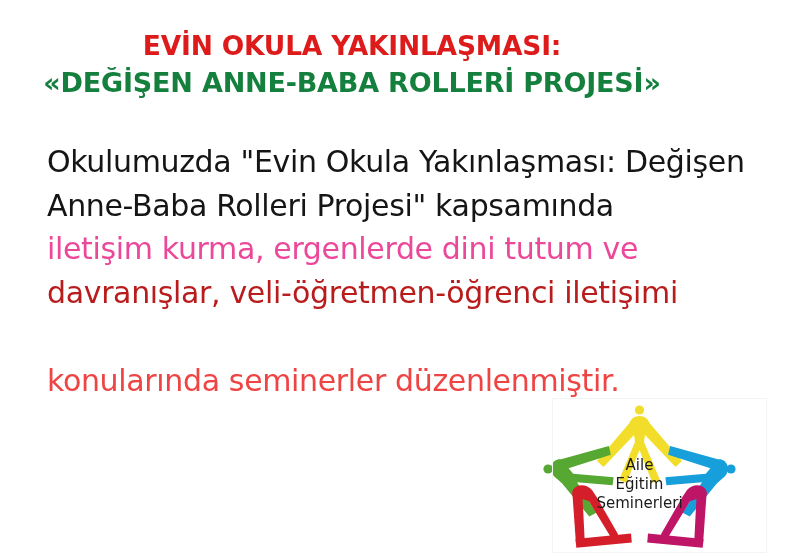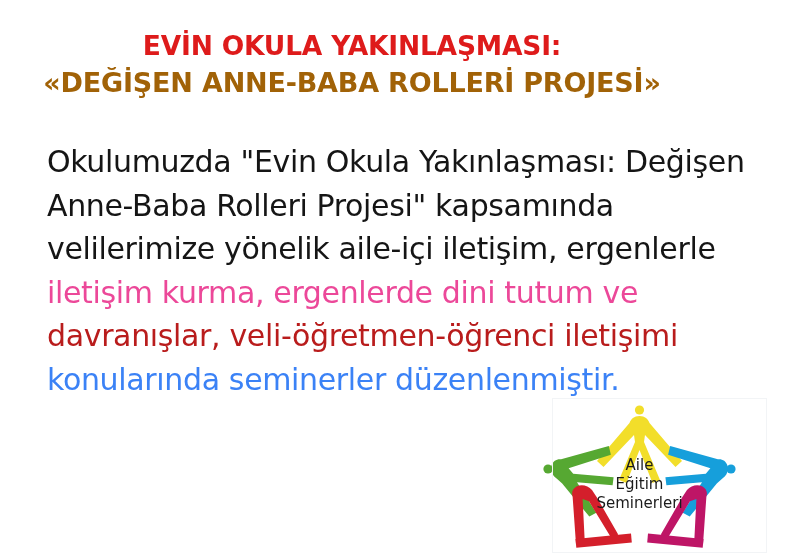--- a/index.html
+++ b/index.html
@@ -86,30 +86,29 @@
     pointer-events: none;
   }
 </style>
 </head>
 <body>
 
 <div class="slide" style="background: rgb(255, 255, 255);">
 
   <div class="title-block">
     <span class="title-line line1" style="color: rgb(222, 27, 27);">EVİN OKULA YAKINLAŞMASI:</span>
-    <span class="title-line line2" style="color: #a16207;">«DEĞİŞEN ANNE-BABA ROLLERİ PROJESİ»</span>
+    <span class="title-line line2" style="color: #15803d;">«DEĞİŞEN ANNE-BABA ROLLERİ PROJESİ»</span>
   </div>
 
   <div class="body-block">
     <span class="body-line" style="color: rgb(21, 21, 21);">Okulumuzda "Evin Okula Yakınlaşması: Değişen</span>
     <span class="body-line" style="color: rgb(21, 21, 21);">Anne-Baba Rolleri Projesi" kapsamında</span>
-    <span class="body-line" style="color: rgb(21, 21, 21);">velilerimize yönelik aile-içi iletişim, ergenlerle</span>
     <span class="body-line" style="color: #ec4899;">iletişim kurma, ergenlerde dini tutum ve</span>
     <span class="body-line" style="color: #b91c1c;">davranışlar, veli-öğretmen-öğrenci iletişimi</span>
-    <span class="body-line" style="color: #3b82f6;">konularında seminerler düzenlenmiştir.</span>
+    <span class="body-line" style="color: #ef4444; margin-top: 45px;">konularında seminerler düzenlenmiştir.</span>
   </div>
 
   <div class="logo-wrap">
     <svg viewBox="0 0 215 155" xmlns="http://www.w3.org/2000/svg">
 
       <g>
         <circle cx="107.5" cy="12" r="4.6" fill="#F2DE2A"></circle>
         <path d="M107.5 18
                  C 113 18 116 21 117.5 25
                  L 150 63

